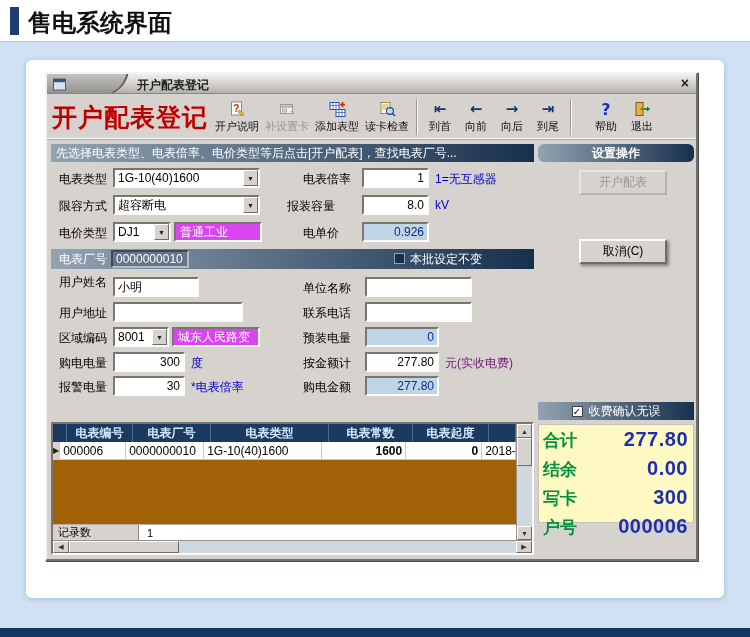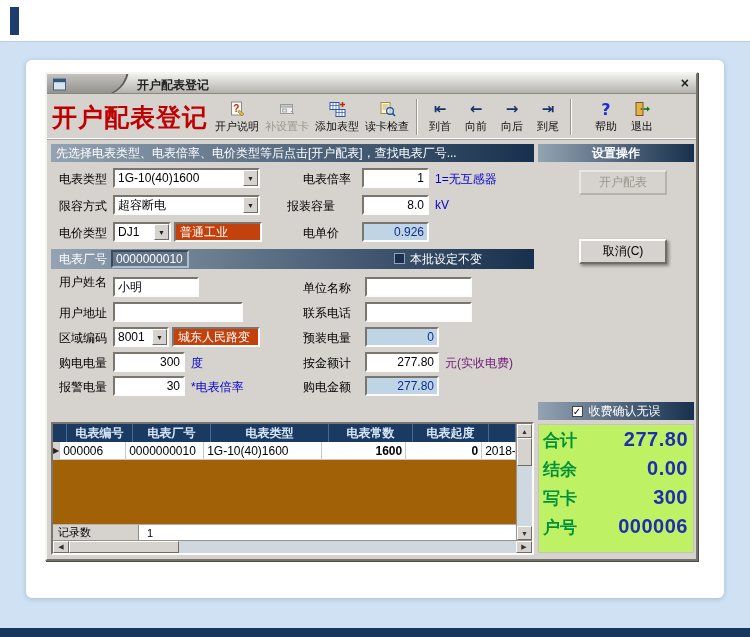--- a/index.html
+++ b/index.html
@@ -30,30 +30,30 @@
   .tb-btn.disabled .tb-label { color:#9a968f; }
   .tb-icon { height:18px; display:flex; align-items:center; justify-content:center; }
   .tb-glyph { font-size:15px; font-weight:bold; color:#14356b; font-family:"DejaVu Sans",sans-serif; }
   .tb-glyph.help { color:#1b2fd0; font-size:16px; }
   .tb-sep { width:2px; height:36px; border-left:1px solid #9b978f; border-right:1px solid #fbfaf8; margin:0 4px; }
   .tb-gap { width:12px; }
 
   
   .dark-bar { background:linear-gradient(to right,#93a3b2,#17304d); color:#fff; font-size:12px; display:flex; align-items:center; }
   .hint-bar { position:absolute; left:4px; top:70px; width:483px; height:18px; padding-left:5px; white-space:nowrap; overflow:hidden; }
-  .ops-header { position:absolute; left:491px; top:70px; width:156px; height:18px; justify-content:center; font-weight:bold; }
+  .ops-header { position:absolute; left:491px; top:70px; width:156px; height:18px; justify-content:center; font-weight:bold;border-radius:6px; }
 
   
   .lbl { position:absolute; font-size:12px; color:#000; white-space:nowrap; }
   .fld { position:absolute; height:20px; background:#fff; border:2px solid; border-color:#7a766f #fdfcfa #fdfcfa #7a766f; font-size:12px; color:#000; padding:0 3px; display:flex; align-items:center; overflow:hidden; white-space:nowrap; }
   .fld.num { justify-content:flex-end; }
   .fld.ro { background:#bfd4e5; color:#0b2e8c; }
   .combo-btn { position:absolute; right:0; top:0; bottom:0; width:15px; background:#d6d3ce; border:1px solid; border-color:#fdfcfa #6f6b66 #6f6b66 #fdfcfa; display:flex; align-items:center; justify-content:center; font-size:7px; color:#222; }
   .combo { padding-right:18px; }
-  .hl { position:absolute; height:20px; background:#c2410c; color:#fff; font-size:12px; display:flex; align-items:center; padding:0 4px; border:2px solid; border-color:#7a766f #fdfcfa #fdfcfa #7a766f; white-space:nowrap; overflow:hidden; }
+  .hl { position:absolute; height:20px; background:#d946ef; color:#fff; font-size:12px; display:flex; align-items:center; padding:0 4px; border:2px solid; border-color:#7a766f #fdfcfa #fdfcfa #7a766f; white-space:nowrap; overflow:hidden; }
   .hint-blue { color:#0000cc; }
   .hint-red { color:#701a75; }
 
   .factory-bar { position:absolute; left:4px; top:175px; width:483px; height:20px; }
   .factory-fld { position:absolute; left:60px; top:1px; width:78px; height:18px; background:#64758a; color:#fff; border:2px solid; border-color:#3a4a5c #aebdcb #aebdcb #3a4a5c; font-size:12px; display:flex; align-items:center; padding:0 3px; }
 
   .chk { width:11px; height:11px; font-size:10px; line-height:10px; text-align:center; display:inline-block; }
   .chk.dark { background:#16304d; border:1px solid #93a3b2; }
   .chk.lit { background:#fff; border:1px solid #444; color:#000; }
   .chk.checked::after { content:"✓"; }
@@ -78,30 +78,31 @@
   .vs-thumb { position:absolute; top:14px; left:0; width:15px; height:28px; background:#d6d3ce; border:1px solid; border-color:#fdfcfa #6f6b66 #6f6b66 #fdfcfa; }
   .hscroll { position:absolute; left:0; bottom:0; width:479px; height:13px; background:#cfd8df; border-top:1px solid #97938c; }
   .hs-left { position:absolute; left:0; top:0; width:16px; height:12px; }
   .hs-right { position:absolute; right:0; top:0; width:16px; height:12px; }
   .hs-thumb { position:absolute; left:16px; top:0; width:110px; height:12px; background:#d6d3ce; border:1px solid; border-color:#fdfcfa #6f6b66 #6f6b66 #fdfcfa; }
 
   
   .rp-btn { position:absolute; left:532px; width:88px; height:25px; background:#d6d3ce; border:2px solid; border-color:#fdfcfa #6f6b66 #6f6b66 #fdfcfa; box-shadow:2px 2px 3px rgba(0,0,0,.40); font-size:12px; color:#000; display:flex; align-items:center; justify-content:center; cursor:default; }
   .rp-btn.disabled { color:#9a968f; border-color:#e9e7e3 #b7b3ac #b7b3ac #e9e7e3; box-shadow:none; }
   .confirm-bar { position:absolute; left:491px; top:328px; width:156px; height:18px; justify-content:center; gap:6px; }
-  .summary { position:absolute; left:491px; top:350px; width:156px; height:129px; background:#bef264; border:1px solid #c6c2bb; }
+  .summary { position:absolute; left:491px; top:350px; width:156px; height:99px; background:#fef9c3; border:1px solid #c6c2bb; }
   .sum-row { position:relative; height:29px; }
   .sum-label { position:absolute; left:4px; top:4px; font-size:17px; font-weight:bold; color:#00913a; font-family:"DejaVu Serif",serif; }
   .sum-value { position:absolute; right:5px; top:3px; font-size:20px; font-weight:bold; color:#1f2db0; letter-spacing:.5px; }
 </style>
 </head>
 <body>
 
 <div class="top-header">
   <div class="accent"></div>
+  <div class="header-title">售电系统界面</div>
 </div>
 <div class="panel"></div>
 <div class="footer-bar"></div>
 
 <div class="dialog">
 
   <div class="titlebar">
     <div class="tb-swoosh"></div>
     <span class="win-icon">
       <svg width="13" height="13" viewBox="0 0 13 13">

